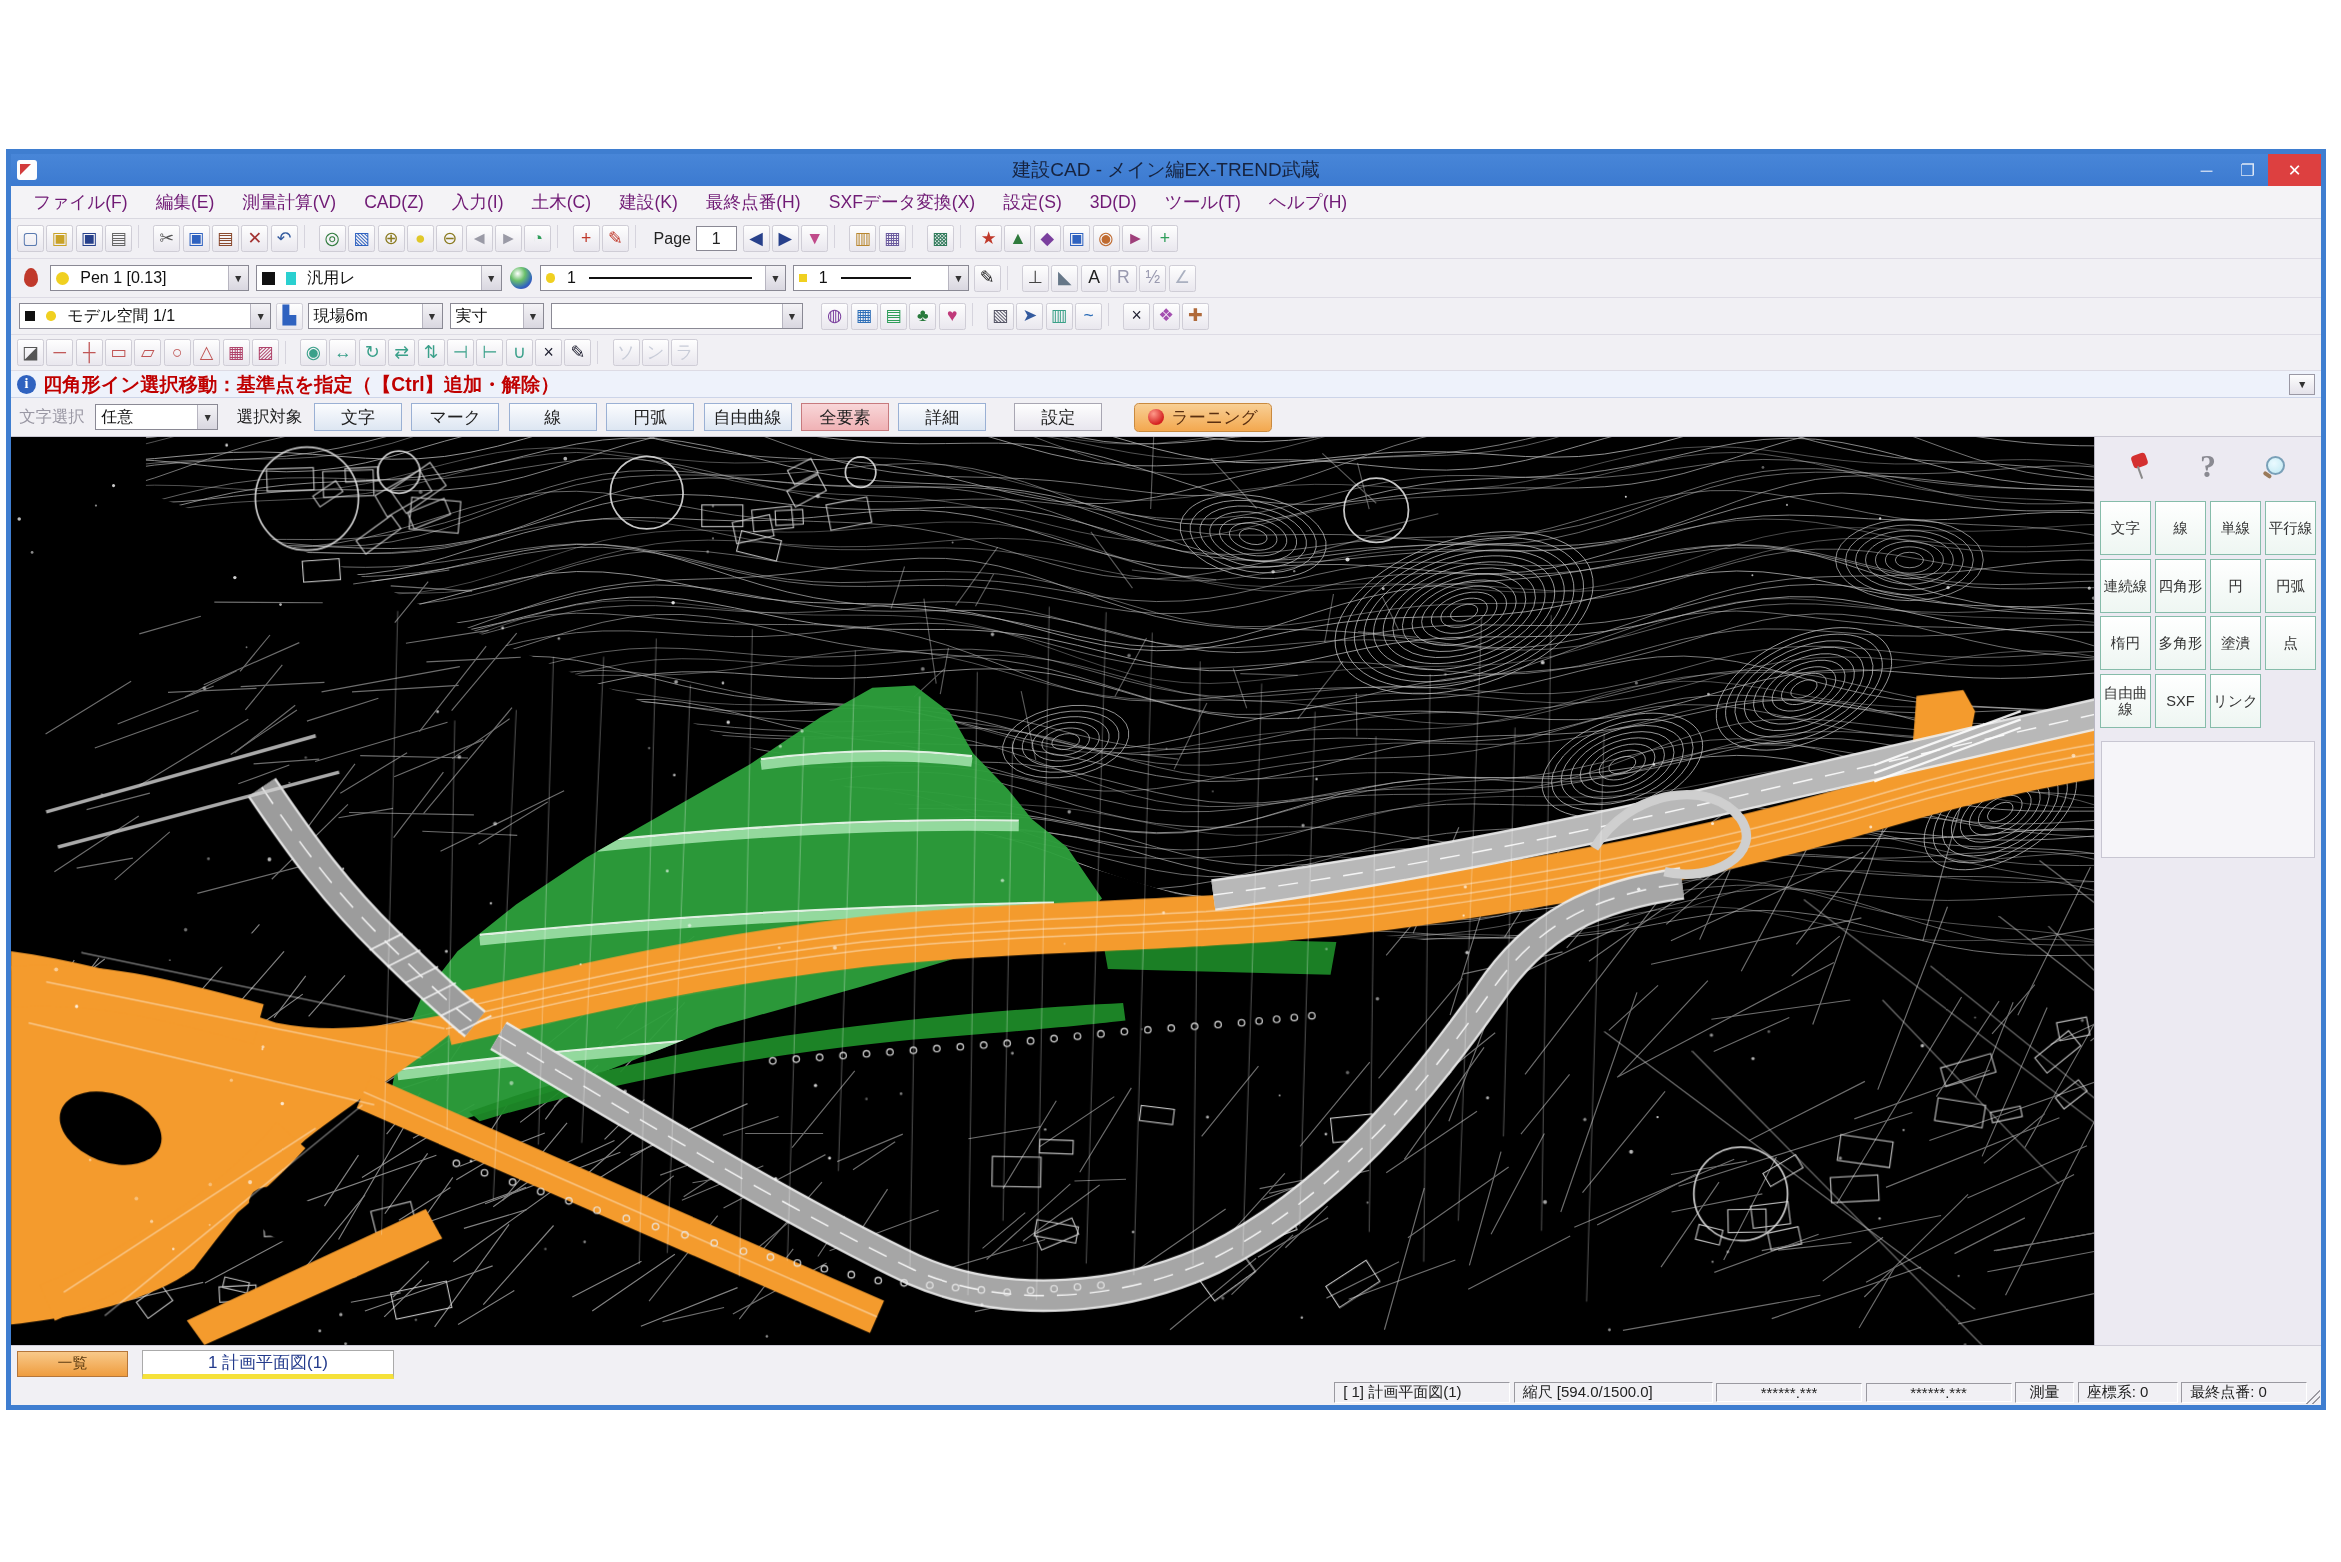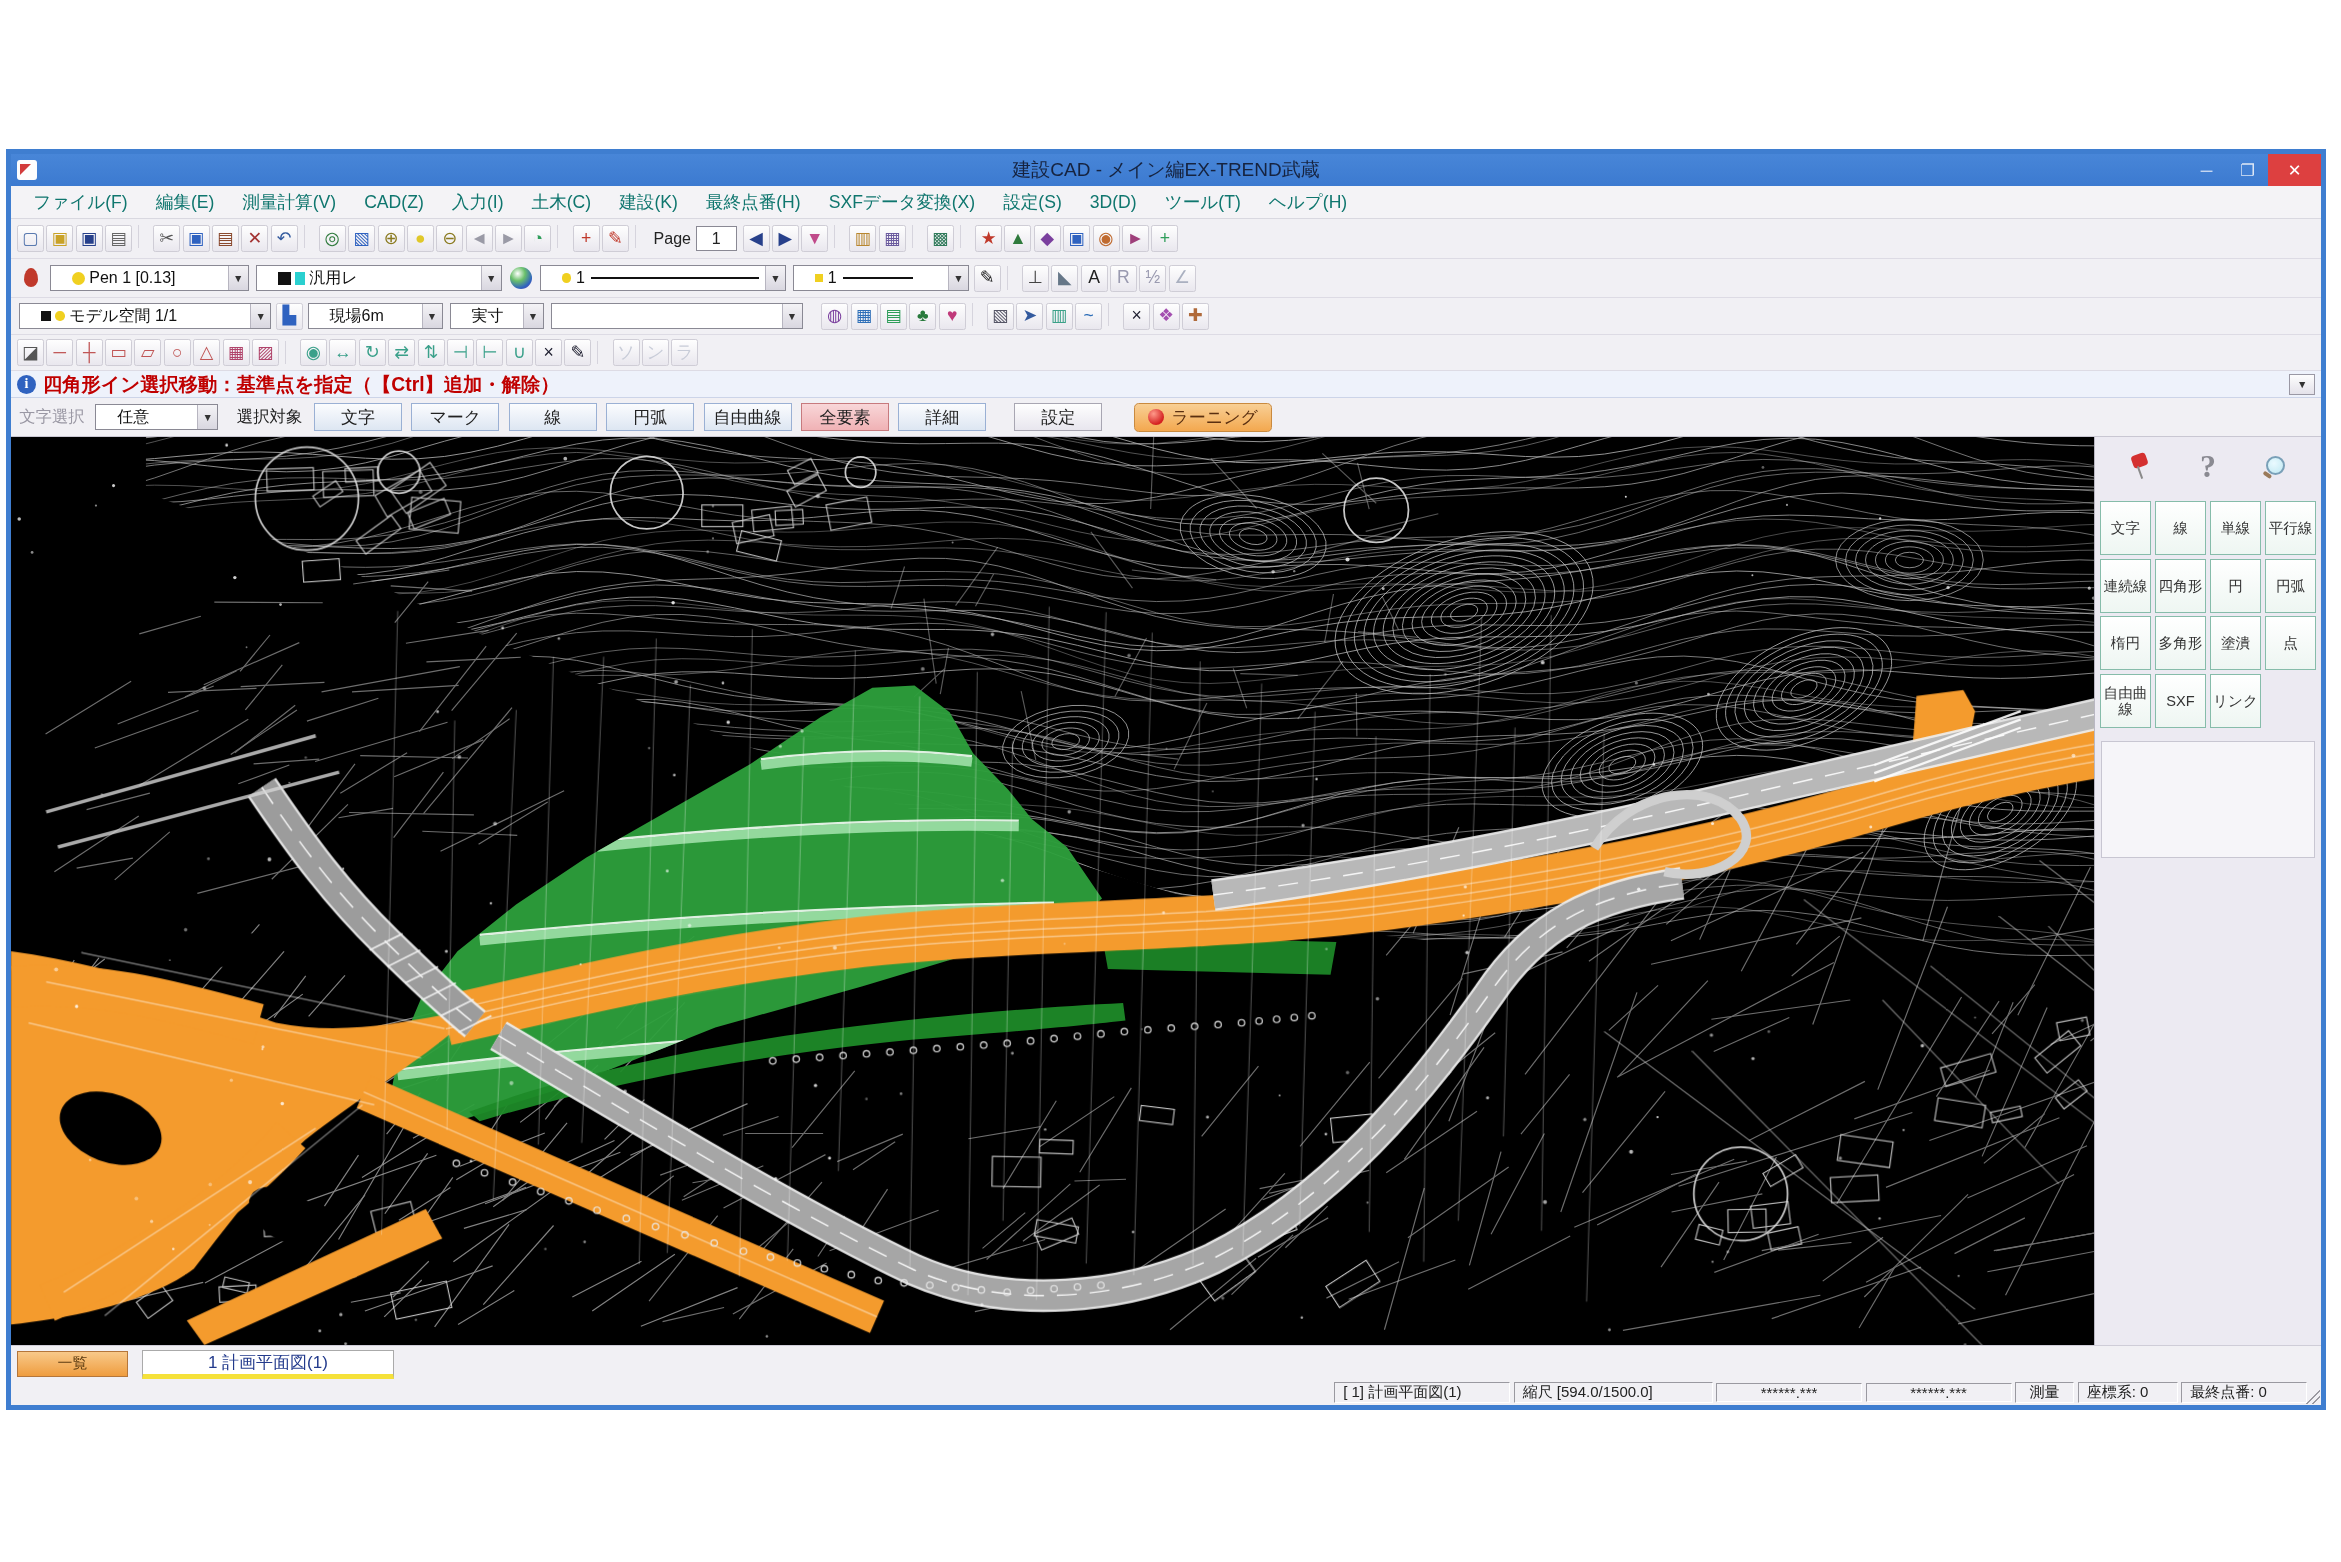--- a/index.html
+++ b/index.html
@@ -10,29 +10,29 @@
     border:5.9px solid #3f7ed0;background:#f0eff2;display:flex;flex-direction:column;overflow:hidden;}
   .titlebar{height:32px;background:linear-gradient(#4886d8,#3c7ad0);display:flex;align-items:center;position:relative;flex:0 0 auto;}
   .app-icon{width:20px;height:20px;margin-left:5.9px;background:#fdfdfd;border-radius:2.9px;position:relative;}
   .app-icon::after{content:"";position:absolute;left:3.5px;top:3.5px;border-left:11.7px solid #d23b3b;border-bottom:11.7px solid transparent;}
   .title-text{position:absolute;left:0;right:0;text-align:center;color:#16233f;font-size:19px;}
   .win-controls{margin-left:auto;display:flex;height:100%;align-items:stretch;z-index:2;}
   .win-btn{width:41px;display:flex;align-items:center;justify-content:center;color:#dce6f5;font-size:16.4px;}
   .win-btn.close{width:53px;background:#dd4040;color:#fff;}
   
   .menubar{height:33px;background:#f4f3f6;border-bottom:0.6px solid #d9d8e0;display:flex;align-items:center;padding-left:8.2px;flex:0 0 auto;}
-  .menu-item{padding:8px 14px;font-size:17.6px;color:#0f766e;line-height:32px;white-space:nowrap;}
+  .menu-item{padding:8px 14px;font-size:17.6px;color:#701a75;line-height:32px;white-space:nowrap;}
   
   .tbrow{display:flex;align-items:center;background:#f1f0f4;border-bottom:0.6px solid #dddbe4;padding:0 4.7px;flex:0 0 auto;}
   .tb1{height:40px;} .tb2{height:39px;} .tb3{height:37px;} .tb4{height:36px;}
   .ti{width:27px;height:27px;margin:0 1.2px;border:0.6px solid #cfcdd6;border-radius:2.3px;
     background:linear-gradient(#fefefe,#e9e7ee);display:flex;align-items:center;justify-content:center;flex:0 0 auto;}
   .ti .g{font-size:17.6px;line-height:1;}
   .ti.sep{width:9.4px;border:none;background:none;border-left:1.2px solid #d6d4dd;border-radius:0;height:23.4px;margin:0 4.7px;}
-  .combo{height:26px;background:#fff;border:0.6px solid #8a8994;display:flex;align-items:center;margin:0 3.5px;padding-left:21px;font-size:16px;color:#111;}
+  .combo{height:26px;background:#fff;border:0.6px solid #8a8994;display:flex;align-items:center;margin:0 3.5px;padding-left:5px;font-size:16px;color:#111;gap:7px;}
   .combo .arrow{margin-left:auto;width:20px;height:100%;background:linear-gradient(#f4f3f6,#d9d7e0);border-left:0.6px solid #b7b5c0;display:flex;align-items:center;justify-content:center;font-size:10.5px;color:#333;}
   .chip{width:13px;height:13px;margin-right:4.7px;flex:0 0 auto;}
   .linegfx{height:2.3px;background:#111;margin:0 5.9px;flex:1;}
   .pen-drop{width:23.4px;height:27px;margin:0 3.5px;position:relative;}
   .pen-drop::after{content:"";position:absolute;left:4.7px;top:3.5px;width:14px;height:19px;background:#c0392b;border-radius:50% 50% 50% 50%/60% 60% 40% 40%;}
   .sphere{width:22px;height:22px;border-radius:50%;margin:0 4.7px;background:radial-gradient(circle at 35% 30%,#fff,#6ac06a 35%,#2f62c0 70%,#7a3f9e);}
   .pagewidget{display:flex;align-items:center;margin:0 4.7px;font-size:16px;color:#222;}
   .pagewidget .spin{width:41px;height:24.6px;border:0.6px solid #8a8994;background:#fff;margin-left:4.7px;display:flex;align-items:center;justify-content:center;}
   
   .msgbar{height:27px;background:#eef2fb;border-bottom:0.6px solid #ccd4e8;display:flex;align-items:center;padding:0 5.9px;flex:0 0 auto;}

